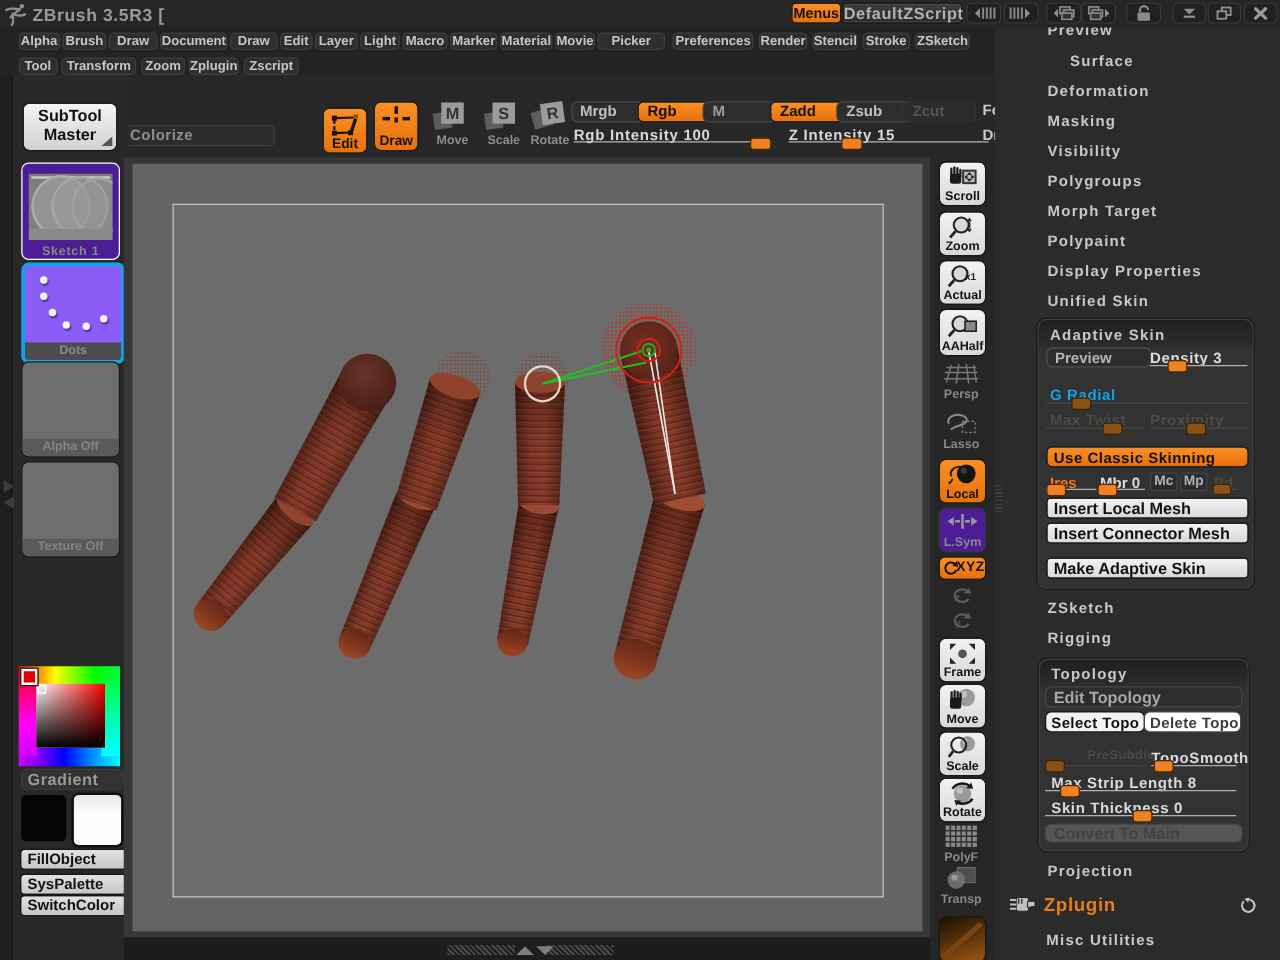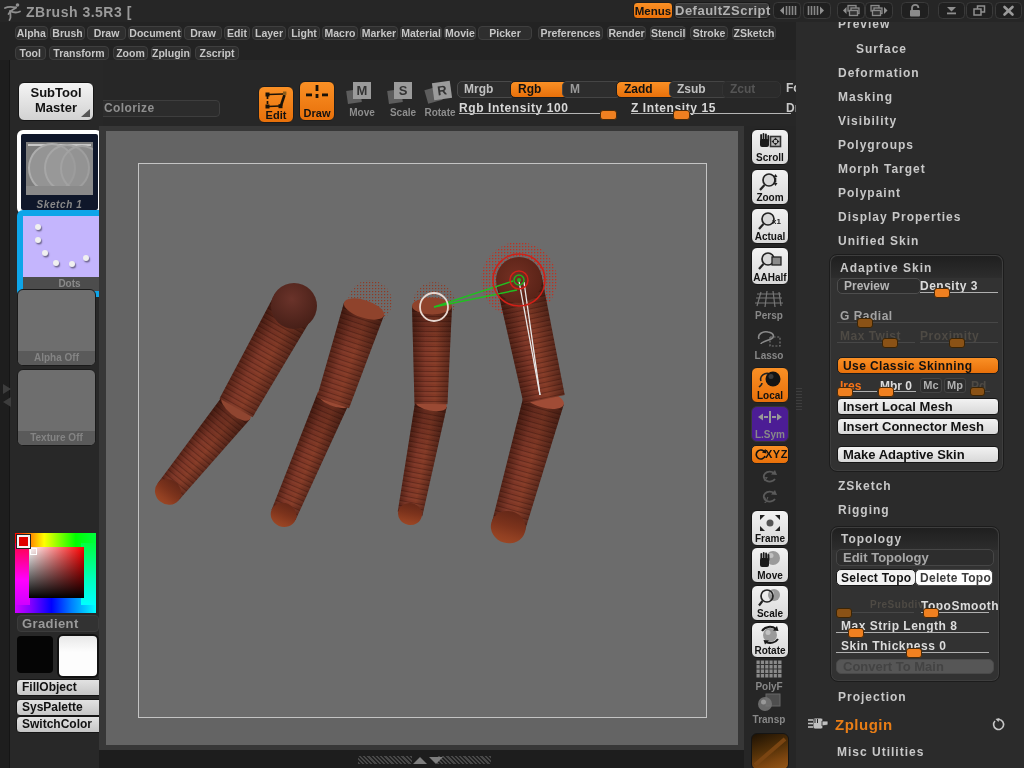--- a/index.html
+++ b/index.html
@@ -221,32 +221,32 @@
       <svg class="abs" style="right:3px;bottom:3px;" width="9" height="8" viewBox="0 0 9 8">
           <path d="M0 8 L9 8 L9 0 Z" fill="#555"></path>
         </svg>
     </div>
 
     <svg class="abs" style="left:1px;top:322px;" width="12" height="28" viewBox="0 0 12 28">
       <path d="M2 2 L10 7 L2 12 Z" fill="#3d3d3d"></path>
         <path d="M10 15 L2 20 L10 25 Z" fill="#3d3d3d"></path>
     </svg>
 
-    <div class="abs" style="left:17px;top:70px;width:77px;height:76px;background:#0f172a;border:4px solid #ffffff;border-radius:6px;overflow:hidden;font-style:italic;">
+    <div class="abs" style="left:17px;top:70px;width:77px;height:76px;background:#4c1d95;border:1px solid #ffffff;border-radius:6px;overflow:hidden;">
       <div class="abs" style="left:5px;top:8px;width:67px;height:53px;background:#7d7d7d;overflow:hidden;">
         <div class="abs" style="left:2px;top:2px;width:63px;height:2px;background:#c8c8c8;"></div>
         <div class="abs" style="left:2px;top:1px;width:44px;height:46px;border-radius:50%;background:#949494;border:2px solid #adadad;"></div>
         <div class="abs" style="left:18px;top:2px;width:42px;height:44px;border-radius:50%;background:rgba(155,155,155,0.6);border:2px solid #a6a6a6;"></div>
         <div class="abs" style="left:34px;top:3px;width:40px;height:43px;border-radius:50%;background:rgba(152,152,152,0.55);border:2px solid #a2a2a2;"></div>
         <div class="abs" style="left:0px;top:44px;width:67px;height:9px;background:#8a8a8a;"></div>
       </div>
       <div class="abs" style="left:0;bottom:0px;width:100%;text-align:center;color:#888;font-size:10px;font-weight:bold;letter-spacing:0.6px;">Sketch 1</div>
     </div>
 
-    <div class="abs" style="left:17px;top:150px;width:77px;height:75px;background:#c4b5fd;border:6px solid #0ea5e9;border-radius:6px;overflow:hidden;padding-left:16px;">
+    <div class="abs" style="left:17px;top:150px;width:77px;height:75px;background:#8b5cf6;border:3px solid #0ea5e9;border-radius:6px;overflow:hidden;">
       <div class="abs" style="left:12px;top:8px;width:6px;height:6px;border-radius:50%;background:#f0f0f0;box-shadow:1px 1.5px 1.5px rgba(0,0,0,0.45);"></div>
       <div class="abs" style="left:12px;top:21px;width:6px;height:6px;border-radius:50%;background:#f0f0f0;box-shadow:1px 1.5px 1.5px rgba(0,0,0,0.45);"></div>
       <div class="abs" style="left:19px;top:34px;width:6px;height:6px;border-radius:50%;background:#f0f0f0;box-shadow:1px 1.5px 1.5px rgba(0,0,0,0.45);"></div>
       <div class="abs" style="left:30px;top:44px;width:6px;height:6px;border-radius:50%;background:#f0f0f0;box-shadow:1px 1.5px 1.5px rgba(0,0,0,0.45);"></div>
       <div class="abs" style="left:46px;top:45px;width:6px;height:6px;border-radius:50%;background:#f0f0f0;box-shadow:1px 1.5px 1.5px rgba(0,0,0,0.45);"></div>
       <div class="abs" style="left:60px;top:39px;width:6px;height:6px;border-radius:50%;background:#f0f0f0;box-shadow:1px 1.5px 1.5px rgba(0,0,0,0.45);"></div>
       <div class="abs" style="left:0;bottom:0;width:100%;height:14px;background:#4c4c4c;text-align:center;color:#8a8a8a;font-size:10px;font-weight:bold;line-height:14px;">Dots</div>
     </div>
 
     <div class="abs" style="left:17px;top:229px;width:77px;height:75px;background:#6e6e6e;border:1px solid #1a1a1a;border-radius:6px;overflow:hidden;">
@@ -612,21 +612,21 @@
     <div class="hdr" style="left:42px;top:188px;">Display Properties</div>
     <div class="hdr" style="left:42px;top:212px;">Unified Skin</div>
 
     <div class="abs" style="left:33px;top:232px;width:173px;height:216px;background:#323232;border:1px solid #1c1c1c;border-radius:8px;box-shadow:inset 0 0 0 1px #3e3e3e;">
       <div class="abs" style="left:1px;top:1px;right:1px;height:22px;background:linear-gradient(#1f1f1f,#2d2d2d);border-radius:7px 7px 0 0;"></div>
       <div class="hdr" style="left:10px;top:6px;">Adaptive Skin</div>
       <div class="abs gbtn" style="left:7px;top:23px;width:76px;height:14px;font-size:12px;line-height:14px;text-align:left;padding-left:6px;color:#b5b5b5;border-color:#4e4e4e;">Preview</div>
       <div class="abs b" style="left:90px;top:24px;font-size:12px;color:#dcdcdc;letter-spacing:0.5px;">Density 3</div>
       <div class="abs" style="left:90px;top:37px;width:78px;height:1px;background:#b0b0b0;"></div>
       <div class="abs" style="left:104px;top:33px;width:14px;height:8px;background:#f08020;border-radius:3px;border:1px solid #4a2a08;"></div>
-      <div class="abs b" style="left:10px;top:54px;font-size:12px;color:#a3a3a3;letter-spacing:0.5px;">G Radial</div>
+      <div class="abs b" style="left:10px;top:54px;font-size:12px;color:#0ea5e9;letter-spacing:0.5px;">G Radial</div>
       <div class="abs" style="left:7px;top:67px;width:161px;height:1px;background:#474747;"></div>
       <div class="abs" style="left:27px;top:63px;width:14px;height:8px;background:#8a5216;border-radius:3px;border:1px solid #3a2406;"></div>
       <div class="abs b" style="left:10px;top:74px;font-size:12px;color:#4e4a44;letter-spacing:0.5px;">Max Twist</div>
       <div class="abs b" style="left:90px;top:74px;font-size:12px;color:#4e4a44;letter-spacing:0.5px;">Proximity</div>
       <div class="abs" style="left:7px;top:87px;width:78px;height:1px;background:#474747;"></div>
       <div class="abs" style="left:90px;top:87px;width:78px;height:1px;background:#474747;"></div>
       <div class="abs" style="left:52px;top:83px;width:14px;height:8px;background:#8a5216;border-radius:3px;border:1px solid #3a2406;"></div>
       <div class="abs" style="left:119px;top:83px;width:14px;height:8px;background:#8a5216;border-radius:3px;border:1px solid #3a2406;"></div>
       <div class="abs obtn" style="left:7px;top:102px;width:155px;height:15px;font-size:12px;line-height:16px;text-align:left;padding-left:5px;letter-spacing:0.4px;">Use Classic Skinning</div>
       <div class="abs b" style="left:10px;top:124px;font-size:12px;color:#f97316;">Ires</div>

